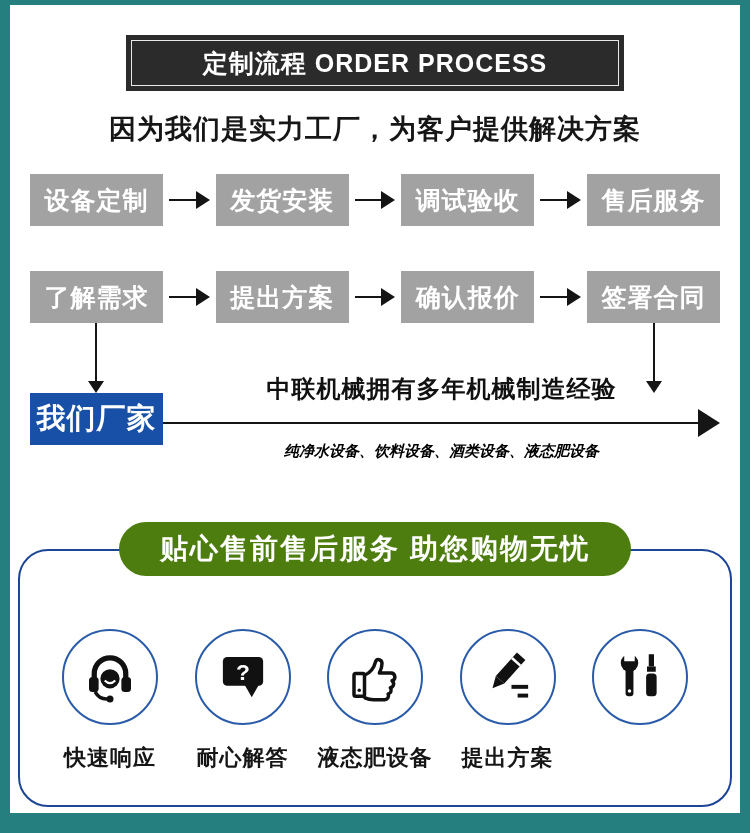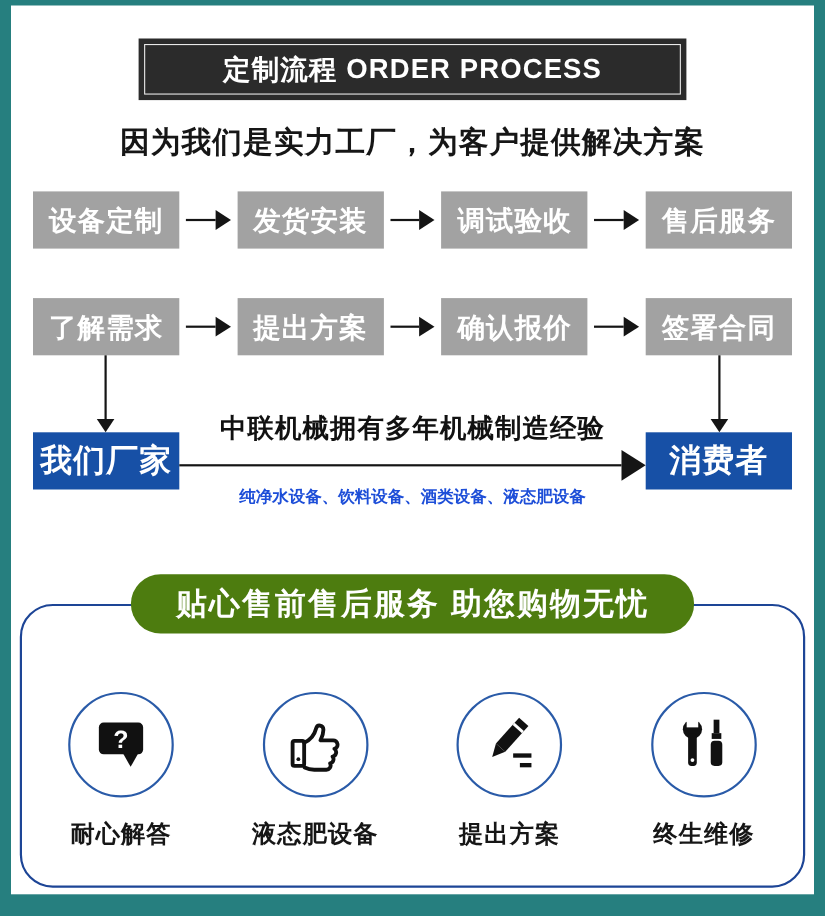--- a/index.html
+++ b/index.html
@@ -131,23 +131,24 @@
   }
   .bridge-arrow .shaft{flex:1;height:2px;background:#151515;}
   .bridge-arrow .head{
     width:0;height:0;
     border-top:14px solid transparent;
     border-bottom:14px solid transparent;
     border-left:22px solid #151515;
   }
   .bridge-products{
     text-align:center;
-    font-size:15px;font-weight:bold;color:#1d4ed8;
+    font-size:15px;font-weight:bold;color:#000000;
     margin-top:5px;
     white-space:nowrap;
+    font-style:italic;
   }
   
   .panel{
     margin:104px 8px 0;
     position:relative;
   }
   .panel-box{
     border:2px solid #1d4596;
     border-radius:30px;
     height:254px;
@@ -259,28 +260,41 @@
     <div class="bridge-row">
       <div class="node-box">我们厂家</div>
       <div class="bridge-mid">
         <div class="bridge-tagline">中联机械拥有多年机械制造经验</div>
         <div class="bridge-arrow">
             <div class="shaft"></div>
             <div class="head"></div>
           </div>
         <div class="bridge-products">纯净水设备、饮料设备、酒类设备、液态肥设备</div>
       </div>
-      <div class="node-box">消费者</div>
     </div>
 
     <div class="panel">
       <div class="panel-pill">贴心售前售后服务 助您购物无忧</div>
       <div class="panel-box">
         <div class="service-items">
 
+          <div class="service-item">
+            <div class="service-circle">
+              <svg viewBox="0 0 64 64">
+                <path d="M14 36 v-8 a18 18 0 0 1 36 0 v8" fill="none" stroke="#111" stroke-width="6"></path>
+                <rect x="8" y="32" width="11" height="17" rx="4" fill="#111"></rect>
+                <rect x="45" y="32" width="11" height="17" rx="4" fill="#111"></rect>
+                <circle cx="32" cy="34" r="11" fill="#111"></circle>
+                <path d="M26 36 q6 6 12 0" stroke="#fff" stroke-width="2.5" fill="none"></path>
+                <path d="M15 49 q5 9 15 8" fill="none" stroke="#111" stroke-width="4"></path>
+                <circle cx="32" cy="57" r="4" fill="#111"></circle>
+              </svg>
+            </div>
+            <div class="service-label">快速响应</div>
+          </div>
 
           <div class="service-item">
             <div class="service-circle">
               <svg viewBox="0 0 64 64">
                 <rect x="9" y="9" width="46" height="33" rx="5" fill="#111"></rect>
                 <polygon points="34,41 50,41 42,55" fill="#111"></polygon>
                 <text x="32" y="35" font-size="26" font-weight="bold" fill="#fff" text-anchor="middle" font-family="Liberation Sans, DejaVu Sans, sans-serif">?</text>
               </svg>
             </div>
             <div class="service-label">耐心解答</div>
@@ -319,21 +333,20 @@
               <svg viewBox="0 0 64 64">
                 <circle cx="20" cy="16" r="10" fill="#111"></circle>
                 <rect x="14" y="4" width="12" height="10" fill="#fff"></rect>
                 <rect x="15.5" y="20" width="9" height="34" rx="3.5" fill="#111"></rect>
                 <circle cx="20" cy="48" r="2" fill="#fff"></circle>
                 <rect x="42" y="6" width="6" height="14" fill="#111"></rect>
                 <rect x="40" y="20" width="10" height="6" fill="#111"></rect>
                 <rect x="39" y="28" width="12" height="26" rx="4" fill="#111"></rect>
               </svg>
             </div>
-            <div class="service-label">终生维修</div>
           </div>
 
         </div>
       </div>
     </div>
 
   </div>
 </div>
 
 </body></html>

